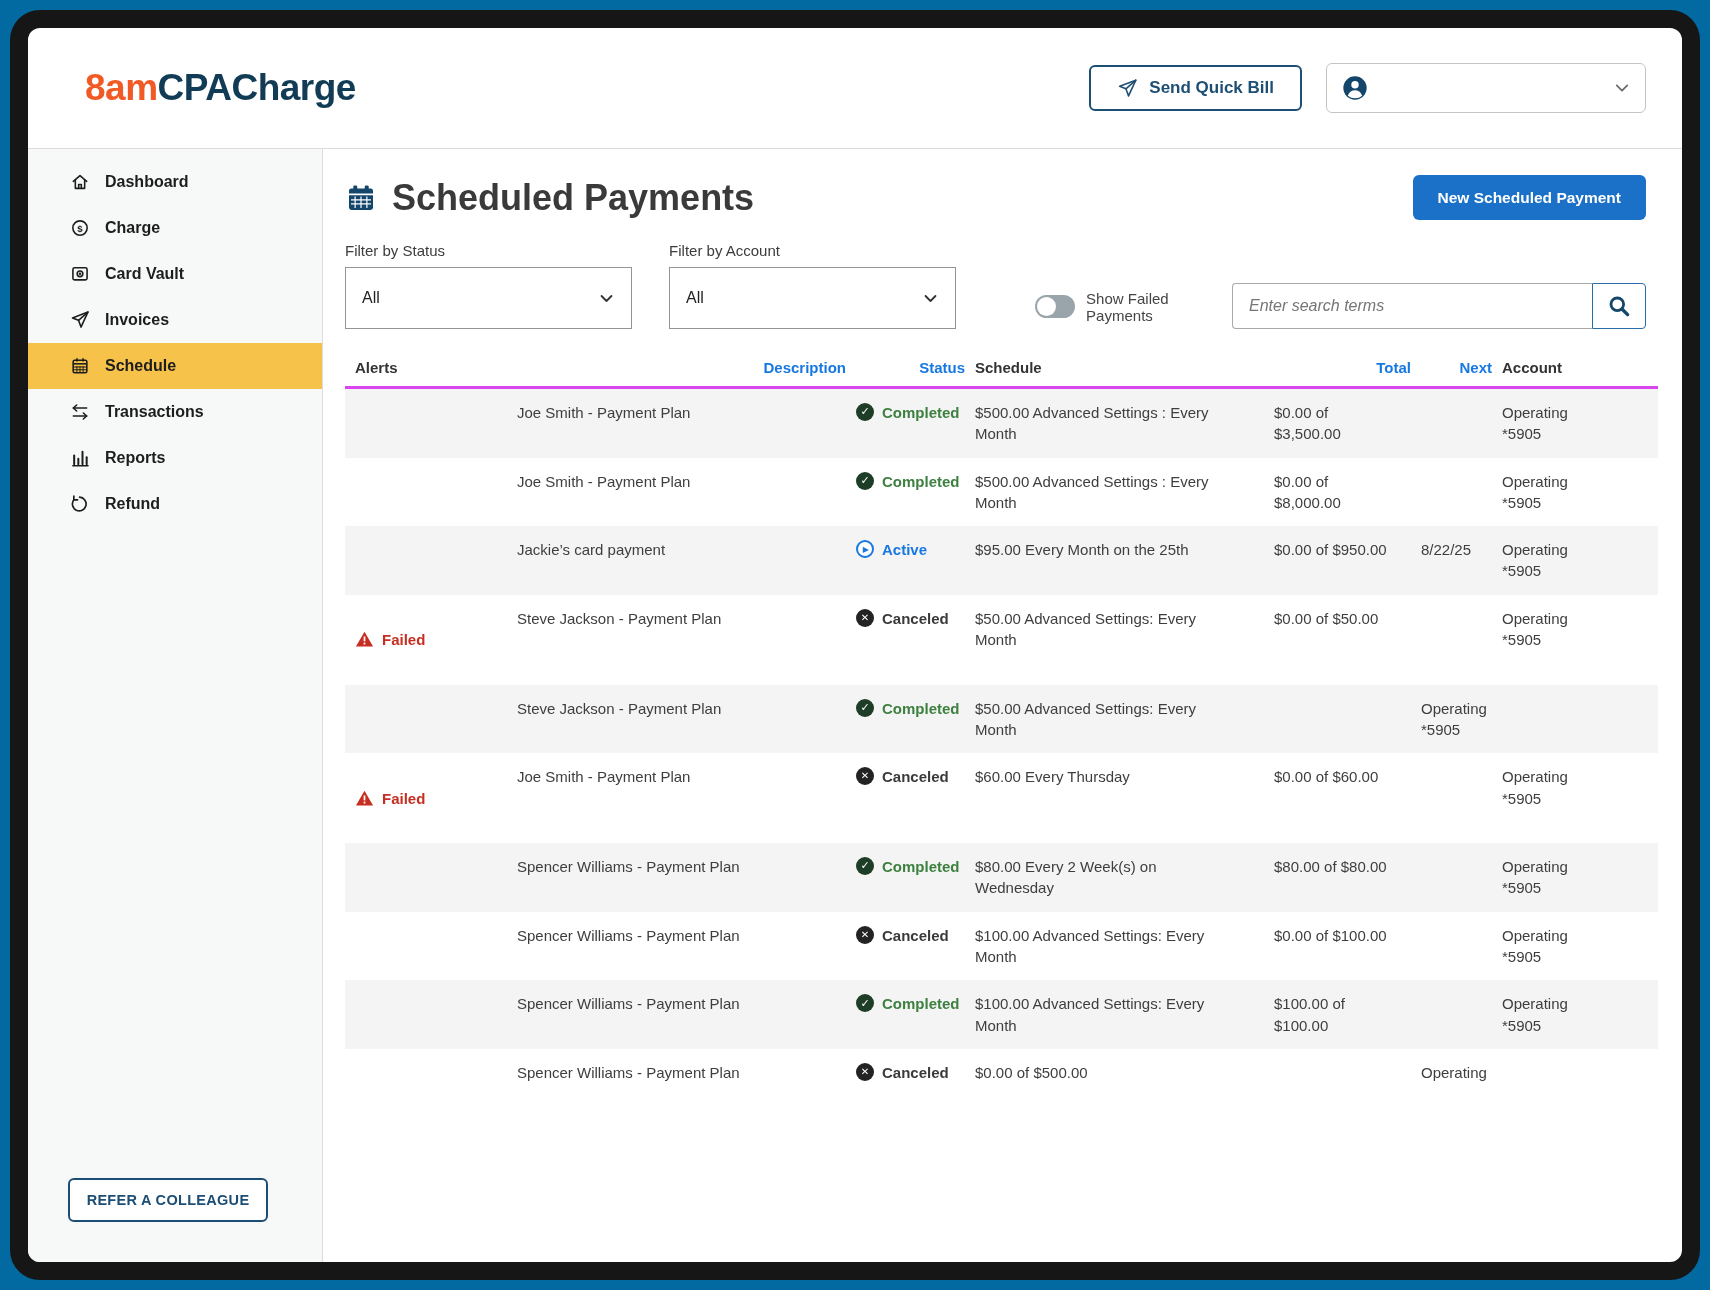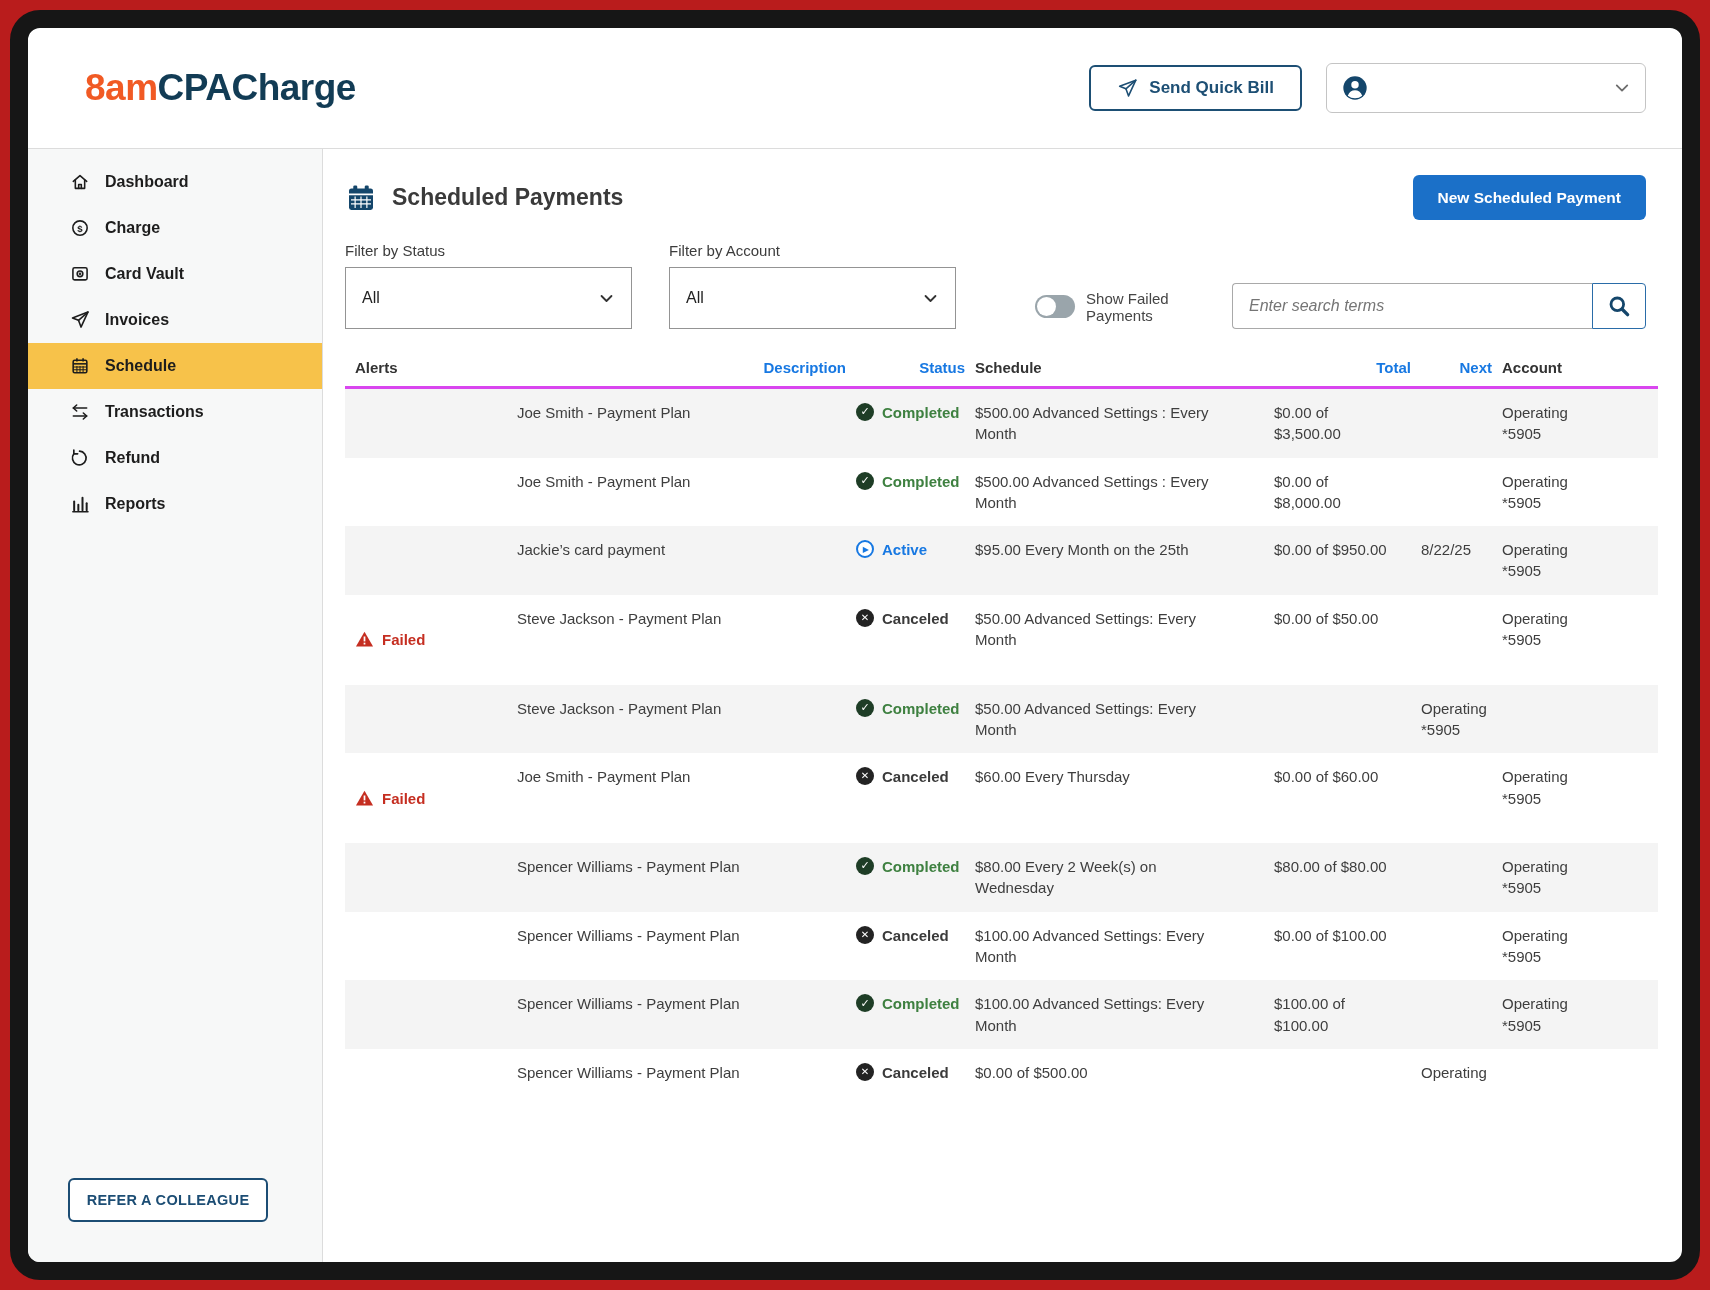--- a/index.html
+++ b/index.html
@@ -1,17 +1,17 @@
 <!DOCTYPE html>
 <html><head>
 <meta charset="utf-8">
 <style>
   * { box-sizing: border-box; }
   body { margin:0; background:#fff; font-family:"Liberation Sans","DejaVu Sans",sans-serif; }
-  .page { width:1710px; height:1290px; position:relative; background:#b91c1c; }
+  .page { width:1710px; height:1290px; position:relative; background:#0369a1; }
   .frame { position:absolute; inset:10px; border:18px solid #161616; border-radius:30px;
            background:#fff; overflow:hidden; display:flex; flex-direction:column; }
 
   
   .topbar { height:120px; display:flex; align-items:center; padding:0 36px 0 57px; flex:0 0 auto; }
   .logo { font-size:37px; letter-spacing:-0.5px; display:flex; align-items:baseline; }
   .logo .l8am { color:#f15a24; font-weight:800; }
   .logo .lcpa { color:#123c55; font-weight:700; }
   .top-actions { margin-left:auto; display:flex; align-items:center; gap:24px; }
   .quickbill-btn { display:flex; align-items:center; gap:11px; height:46px; padding:0 26px;
@@ -30,21 +30,21 @@
   .nav-item.active { background:#f7c24a; }
   .nav-item svg { flex:0 0 auto; }
   .refer-btn { margin:auto 0 40px 40px; width:200px; height:44px; background:#fff;
       border:2px solid #1c4d74; border-radius:6px; color:#1c4d74; font-weight:700;
       font-size:14.5px; letter-spacing:0.3px; cursor:pointer; font-family:inherit; }
 
   .main { flex:1; padding:26px 36px 0 11px; min-width:0; }
 
   
   .title-row { display:flex; align-items:center; gap:15px; margin-left:11px; }
-  .page-title { font-size:23px; font-weight:600; color:#3a3a3a; margin:0; }
+  .page-title { font-size:36px; font-weight:600; color:#3a3a3a; margin:0; }
   .new-btn { margin-left:auto; height:45px; padding:0 25px; background:#1b70c8; border:none;
       border-radius:6px; color:#fff; font-size:15.5px; font-weight:700; cursor:pointer; font-family:inherit; }
 
   
   .filters { display:flex; align-items:flex-end; margin:22px 0 0 11px; }
   .filter-group { width:301px; margin-right:37px; }
   .filter-label { font-size:15px; color:#3c3c3c; margin-bottom:8px; }
   .select { height:62px; border:1px solid #949494; border-radius:0; background:#fff;
       display:flex; align-items:center; justify-content:space-between; padding:0 16px;
       font-size:16px; color:#222; cursor:pointer; }
@@ -185,38 +185,38 @@
                 <polyline points="8 3.6 4 7.2 8 10.8"></polyline>
                 <line x1="4" y1="7.2" x2="20" y2="7.2"></line>
                 <polyline points="16 13.2 20 16.8 16 20.4"></polyline>
                 <line x1="4" y1="16.8" x2="20" y2="16.8"></line>
               </svg>
             </span>
         <span>Transactions</span>
       </div>
       <div class="nav-item">
         <span style="display:flex;">
-              <svg width="20" height="20" viewBox="0 0 24 24" fill="none" stroke="#1d1d1d" stroke-width="2" stroke-linecap="round" stroke-linejoin="round">
-                <path d="M4.6 7 A8.2 8.2 0 1 0 11.5 3.8"></path>
-                <polyline points="4.6 2.6 4.6 7 9.2 7"></polyline>
-              </svg>
-            </span>
-        <span>Refund</span>
-      </div>
-      <div class="nav-item">
-        <span style="display:flex;">
               <svg width="20" height="20" viewBox="0 0 24 24" fill="none" stroke="#1d1d1d" stroke-width="2.4" stroke-linecap="round">
                 <line x1="5" y1="19.5" x2="5" y2="9"></line>
                 <line x1="10" y1="19.5" x2="10" y2="13"></line>
                 <line x1="15" y1="19.5" x2="15" y2="4.5"></line>
                 <line x1="20" y1="19.5" x2="20" y2="11"></line>
                 <line x1="3.4" y1="21.4" x2="21.6" y2="21.4" stroke-width="1.8"></line>
               </svg>
             </span>
         <span>Reports</span>
+      </div>
+      <div class="nav-item">
+        <span style="display:flex;">
+              <svg width="20" height="20" viewBox="0 0 24 24" fill="none" stroke="#1d1d1d" stroke-width="2" stroke-linecap="round" stroke-linejoin="round">
+                <path d="M4.6 7 A8.2 8.2 0 1 0 11.5 3.8"></path>
+                <polyline points="4.6 2.6 4.6 7 9.2 7"></polyline>
+              </svg>
+            </span>
+        <span>Refund</span>
       </div>
       <button class="refer-btn">REFER A COLLEAGUE</button>
     </nav>
 
     <main class="main">
 
       <div class="title-row">
         <span style="display:flex;">
           <svg width="32" height="32" viewBox="0 0 24 24">
                 <rect x="6.2" y="2.6" width="3" height="4" rx="1" fill="#14466b"></rect>

